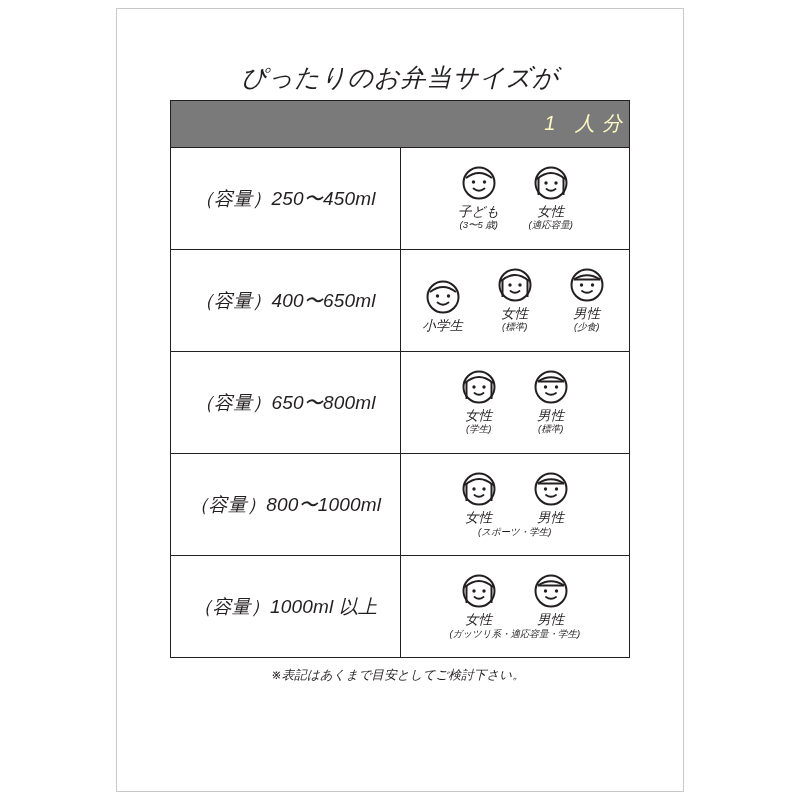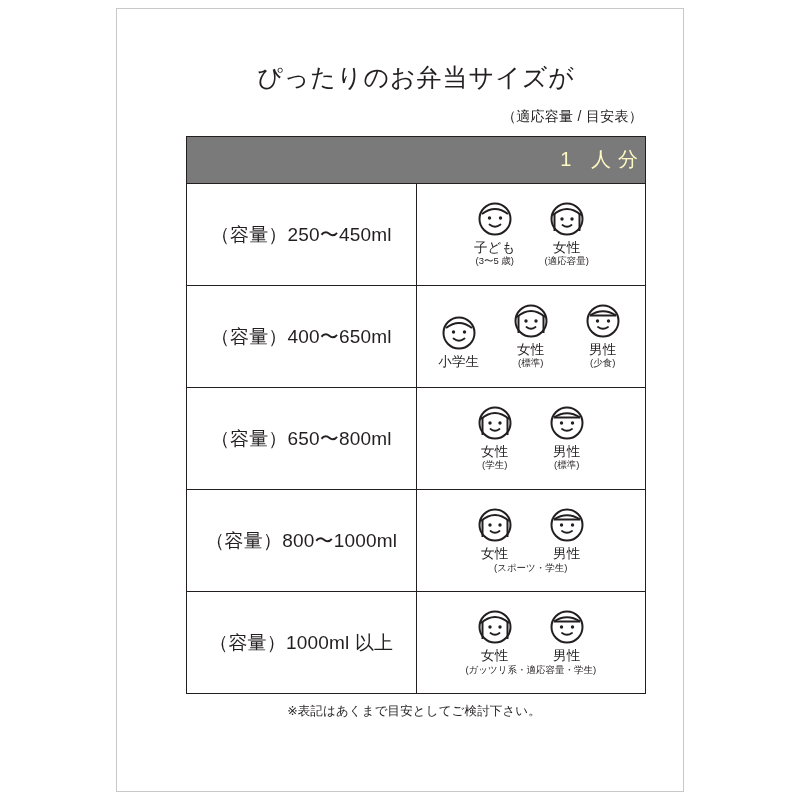--- a/index.html
+++ b/index.html
@@ -26,26 +26,27 @@
     left: 116px;
     top: 8px;
     width: 568px;
     height: 784px;
     border: 1px solid #c9c9c9;
     box-sizing: border-box;
     background: #ffffff;
   }
   .inner {
     position: absolute;
-    left: 16px;
+    left: 0;
     top: 0;
     width: 100%;
     height: 100%;
     box-sizing: border-box;
     padding: 48px 52px 24px 52px;
+    font-style: italic;
   }
   .headline {
     text-align: center;
     font-size: 25px;
     line-height: 1.65;
     letter-spacing: 0.04em;
     color: #231f20;
     font-weight: 400;
     margin: 0 0 2px 0;
   }
@@ -139,21 +140,20 @@
 <body>
 
 <div class="page">
   <div class="frame">
     <div class="inner">
 
       <h1 class="headline">
         <span class="line">ぴったりのお弁当サイズが</span>
       </h1>
 
-      <div class="subnote">（適応容量 / 目安表）</div>
 
       <table class="size-table">
         <tbody>
           <tr>
             <td class="thead-cell" colspan="2">1 人分</td>
           </tr>
 
           <tr>
             <td class="cap-cell">（容量）250〜450ml</td>
             <td class="people-cell">

